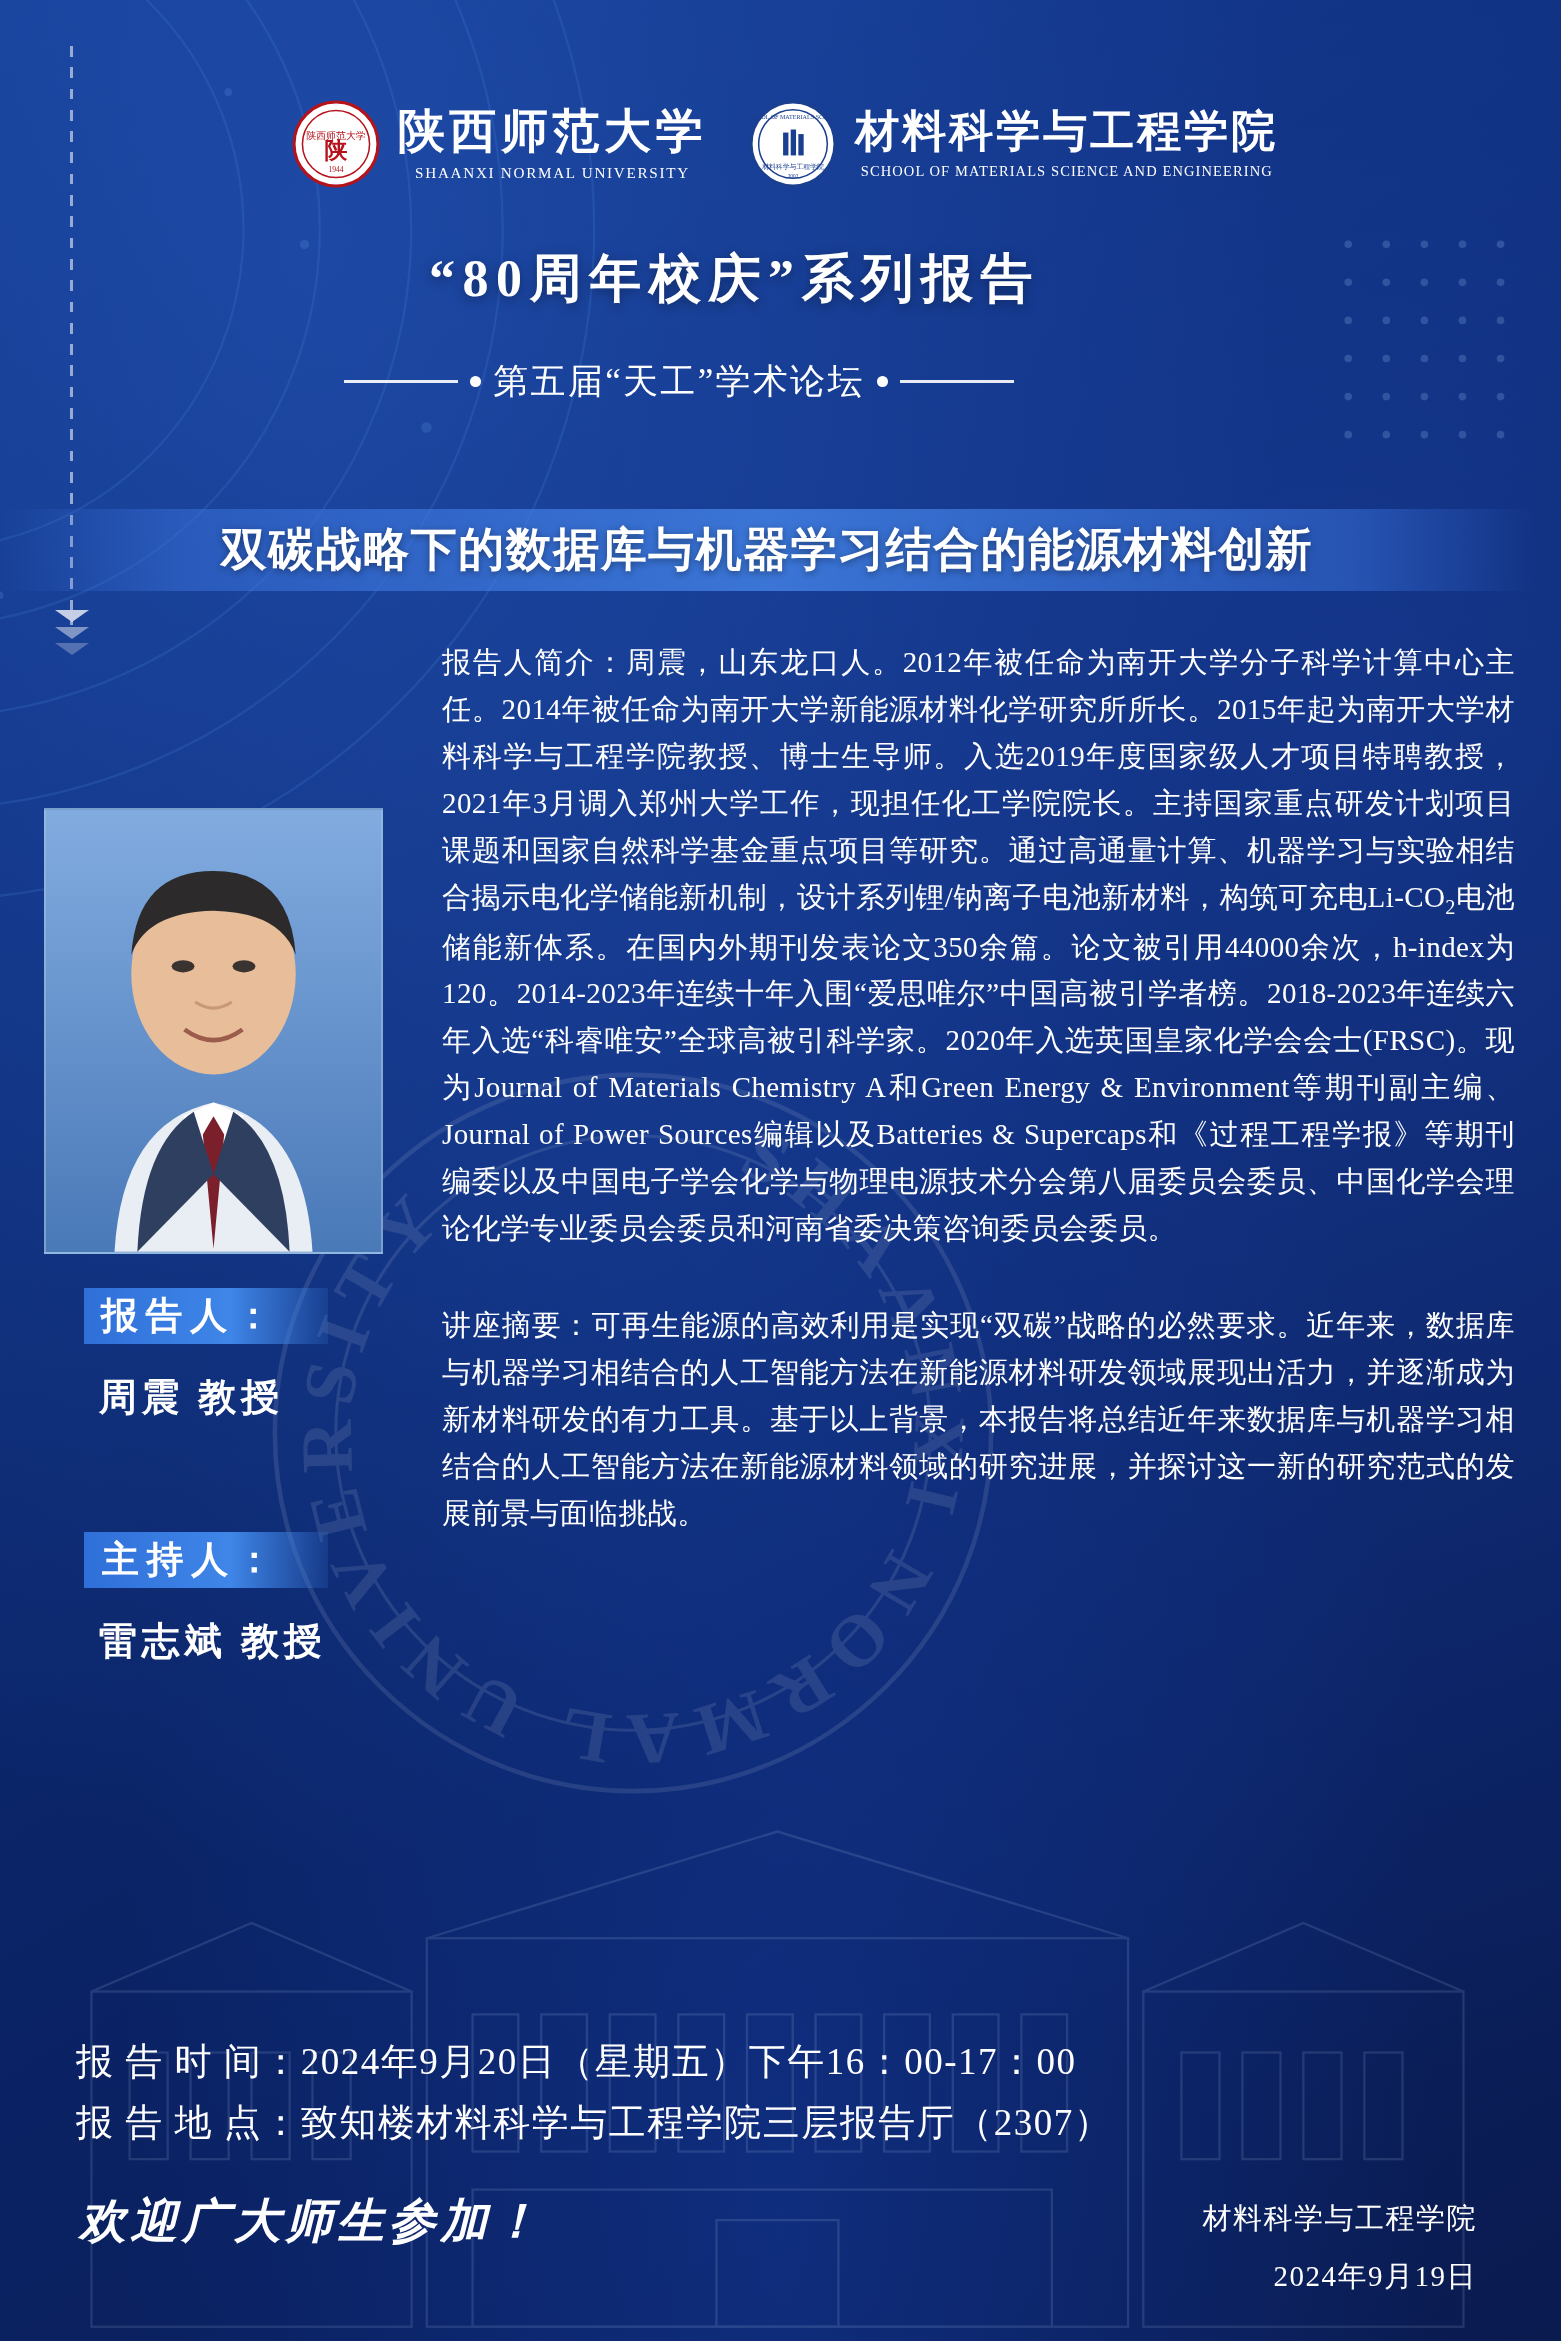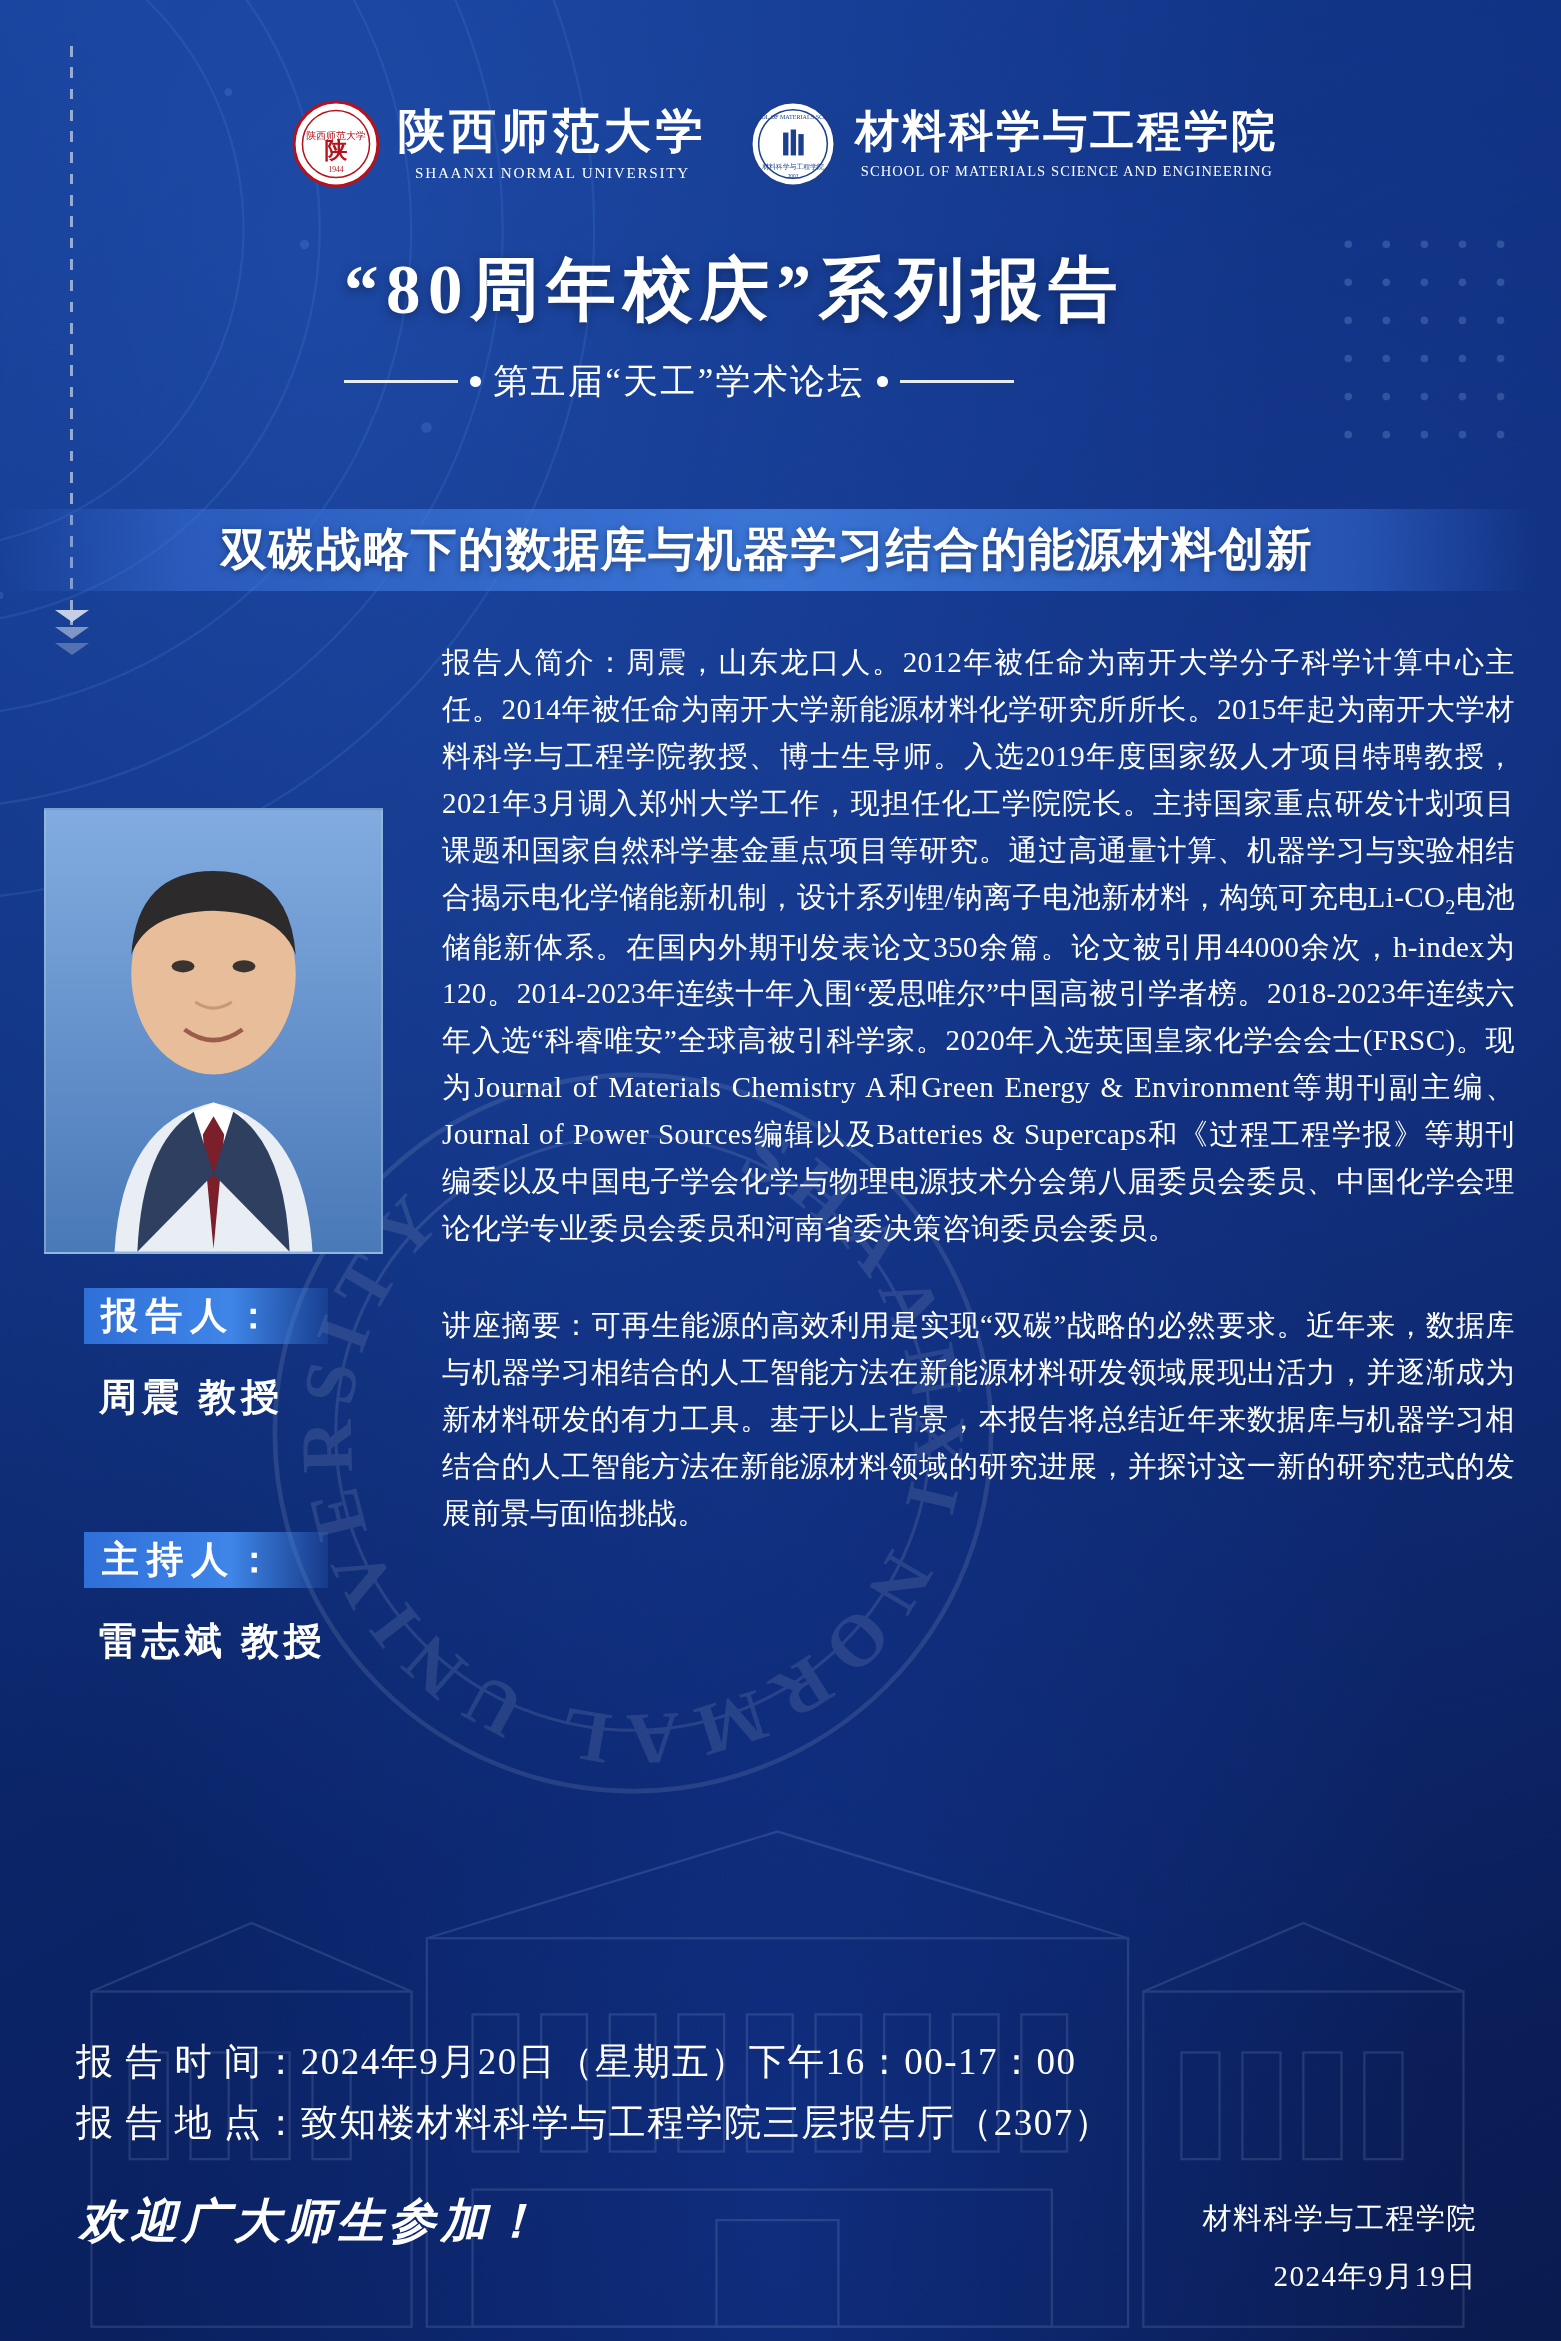--- a/index.html
+++ b/index.html
@@ -116,21 +116,21 @@
   }
   .logo-cn-2 { font-size: 44px; letter-spacing: 3px; }
   .logo-en-2 { font-size: 14.5px; letter-spacing: 1.1px; }
 
   
   .main-title {
     position: absolute;
     top: 244px;
     width: 1469px;
     text-align: center;
-    font-size: 69px;
+    font-size: 52px;
     font-weight: 700;
     letter-spacing: 7.6px;
     font-family: "Liberation Serif", serif;
     text-shadow: 0 3px 10.7px rgba(0,0,0,0.35);
   }
   .sub-title-row {
     position: absolute;
     top: 358px;
     width: 1358px;
     display: flex;

